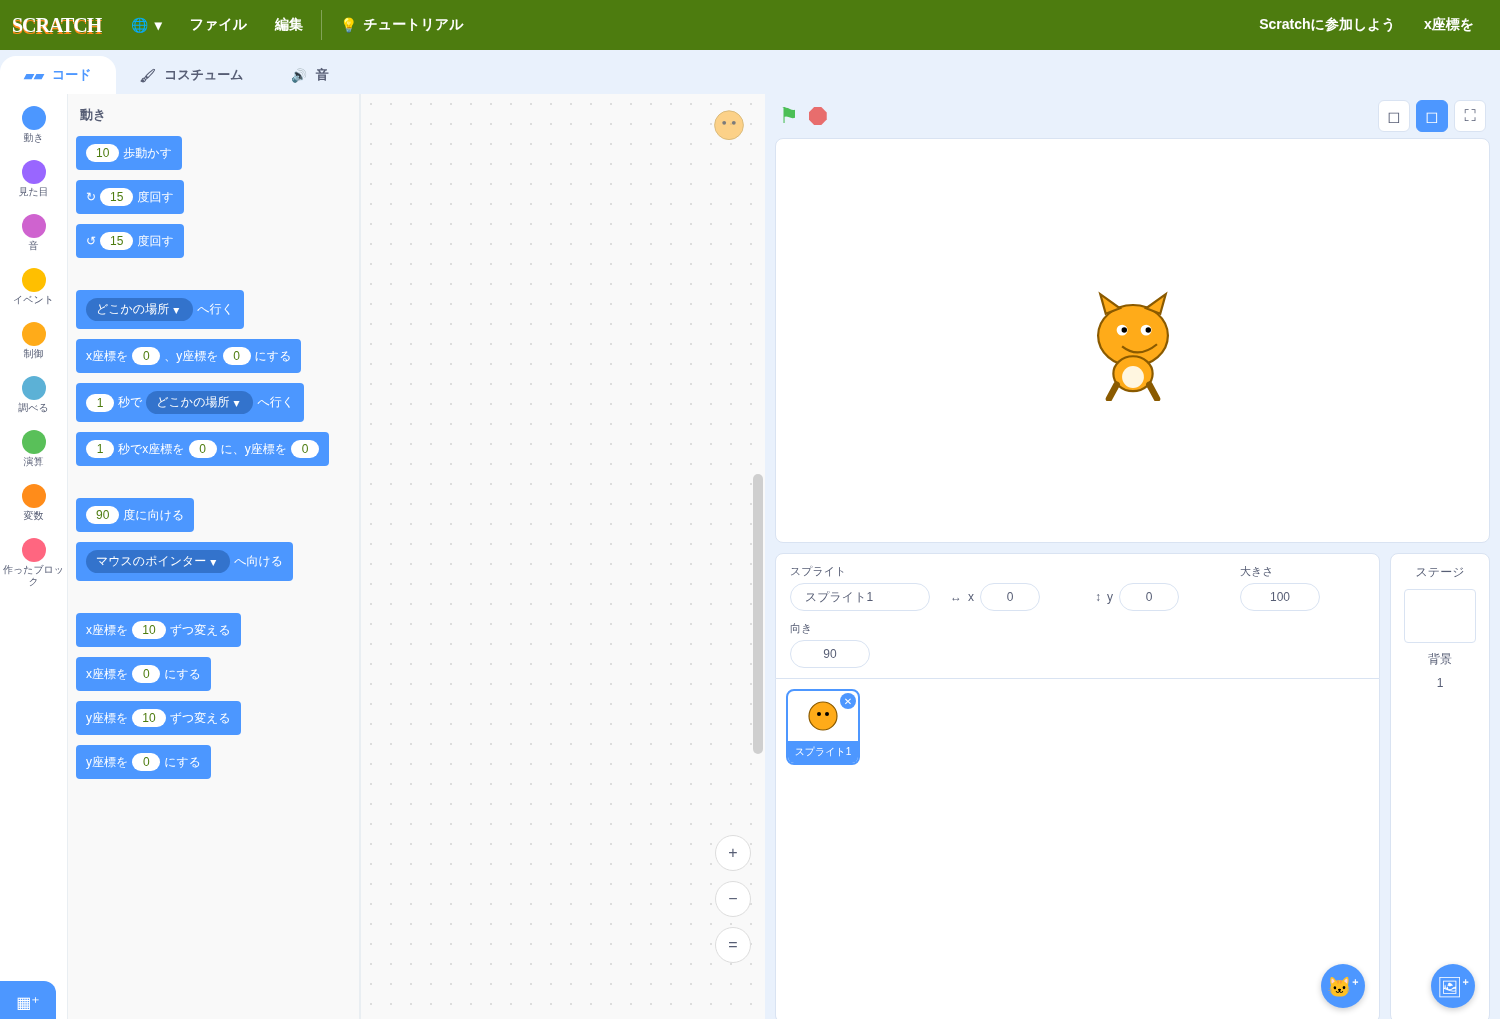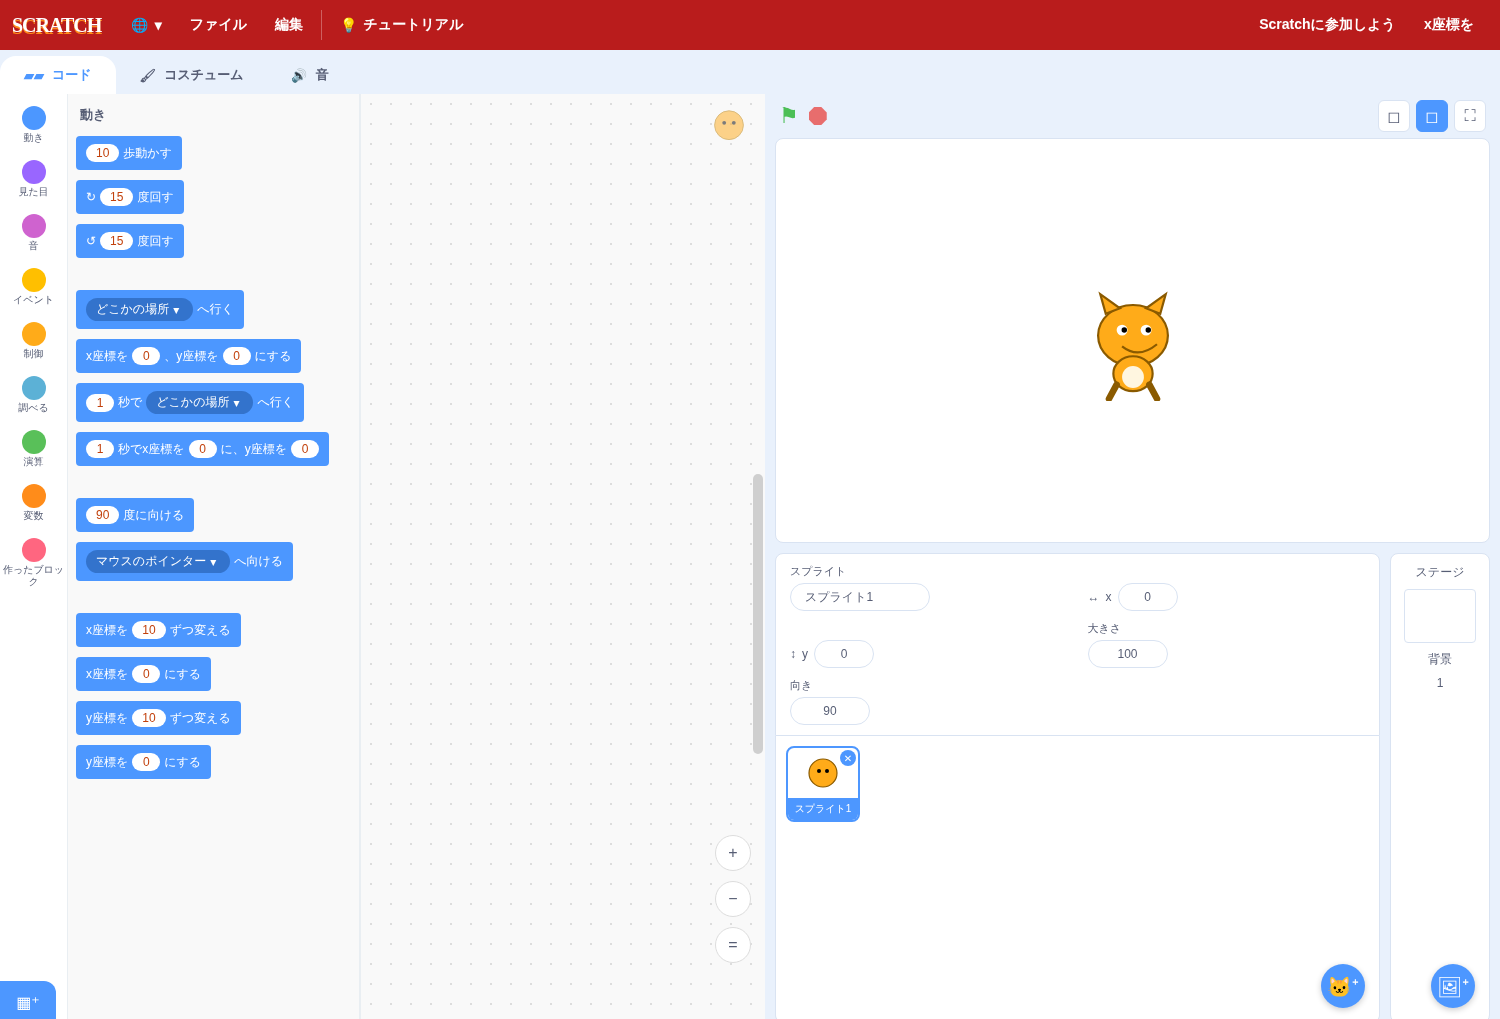--- a/index.html
+++ b/index.html
@@ -1,51 +1,51 @@
 <!DOCTYPE html>
 <html><head>
 <meta charset="utf-8">
 <style>
 *{margin:0;padding:0;box-sizing:border-box;font-family:"Helvetica Neue",Arial,sans-serif}
 body{background:#e9f1fc;width:1500px;height:1019px;overflow:hidden;position:relative}
-.menubar{background:#b91c1c;height:50px;display:flex;align-items:center;padding:0 12px;color:#fff;font-size:14px;font-weight:700}
+.menubar{background:#4d7c0f;height:50px;display:flex;align-items:center;padding:0 12px;color:#fff;font-size:14px;font-weight:700}
 .logo{font-family:cursive;font-weight:900;font-size:20px;color:#fff;text-shadow:0 2px 0 #ff8c1a;letter-spacing:-1px;margin-right:16px}
 .menu-item{padding:0 14px;height:50px;display:flex;align-items:center;cursor:pointer;gap:6px}
 .menu-right{margin-left:auto;display:flex}
 .tabs{display:flex;padding-top:6px;background:#e9f1fc}
 .tab{display:flex;align-items:center;gap:8px;padding:10px 24px;font-size:13px;font-weight:700;color:#575e75;border-radius:16px 16px 0 0;cursor:pointer}
 .tab.active{background:#fff;color:#4d97ff}
 .main{display:flex;height:calc(100% - 90px)}
 .left-col{width:765px;display:flex;background:#fff;border-top-right-radius:8px;position:relative}
 .categories{width:68px;background:#fff;border-right:1px solid #e9eef2;display:flex;flex-direction:column;align-items:center;padding-top:4px}
 .cat{display:flex;flex-direction:column;align-items:center;padding:8px 0;cursor:pointer;width:100%}
 .cat-dot{width:24px;height:24px;border-radius:50%;margin-bottom:2px}
 .cat-label{font-size:10px;color:#575e75;text-align:center;line-height:1.2}
 .palette{width:292px;background:#f9f9f9;border-right:1px solid #e9eef2;padding:12px 12px 12px 8px;overflow:hidden}
 .palette-header{font-size:13px;font-weight:700;color:#575e75;margin-bottom:12px;padding-left:4px}
 .block{background:#4c97ff;color:#fff;font-size:12px;font-weight:500;border-radius:4px;padding:8px 10px;margin-bottom:10px;display:inline-flex;align-items:center;gap:4px;position:relative;cursor:grab}
-.block .pill{background:#fff;color:#c2410c;border-radius:20px;padding:2px 10px;font-size:12px;min-width:28px;text-align:center;display:inline-block}
+.block .pill{background:#fff;color:#4d7c0f;border-radius:20px;padding:2px 10px;font-size:12px;min-width:28px;text-align:center;display:inline-block}
 .block .dropdown{background:#3373cc;color:#fff;border-radius:20px;padding:3px 14px 3px 10px;font-size:12px;display:inline-flex;align-items:center;gap:4px}
 .block-group{margin-bottom:22px}
 .workspace{flex:1;background:#f9f9f9;position:relative;background-image:radial-gradient(#ddd 1px,transparent 1px);background-size:20px 20px;border-left:1px solid #e9eef2}
 .ws-thumb{position:absolute;top:12px;right:12px;width:48px;height:48px;opacity:.5}
 .ws-controls{position:absolute;bottom:60px;right:14px;display:flex;flex-direction:column;gap:10px}
 .ws-btn{width:36px;height:36px;border-radius:50%;background:#fff;border:1px solid #ddd;display:flex;align-items:center;justify-content:center;color:#575e75;cursor:pointer;font-size:16px}
 .backpack{position:absolute;bottom:0;left:0;width:56px;height:42px;background:#4d97ff;border-top-right-radius:12px;display:flex;align-items:center;justify-content:center;color:#fff;cursor:pointer}
 .right-col{flex:1;display:flex;flex-direction:column;padding:0 10px}
 .stage-header{height:44px;display:flex;align-items:center;gap:10px;padding:0 4px}
 .flag{color:#4cbf56;font-size:22px;cursor:pointer}
 .stop{width:18px;height:18px;background:#e86d6d;cursor:pointer;clip-path:polygon(30% 0,70% 0,100% 30%,100% 70%,70% 100%,30% 100%,0 70%,0 30%)}
 .stage-controls{margin-left:auto;display:flex;gap:6px}
 .sc-btn{width:32px;height:32px;border:1px solid #d9e3f2;border-radius:6px;background:#fff;display:flex;align-items:center;justify-content:center;cursor:pointer;color:#575e75}
 .sc-btn.active{background:#4d97ff;border-color:#4d97ff;color:#fff}
 .stage-wrap{background:#fff;border:1px solid #d9e3f2;border-radius:8px;height:405px;display:flex;align-items:center;justify-content:center;position:relative}
 .below-stage{display:flex;gap:10px;margin-top:10px;flex:1}
 .sprite-panel{flex:1;display:flex;flex-direction:column}
-.sprite-info{background:#fff;border:1px solid #d9e3f2;border-radius:8px 8px 0 0;padding:10px 14px;display:grid;grid-template-columns:1fr 1fr;gap:10px 20px;font-size:12px;color:#575e75}
+.sprite-info{background:#fff;border:1px solid #d9e3f2;border-radius:8px 8px 0 0;padding:10px 14px;display:grid;grid-template-columns:1fr 1fr 1fr 1fr;gap:10px 20px;font-size:12px;color:#575e75}
 .info-label{font-size:11px;color:#575e75;margin-bottom:4px}
 .info-input{border:1px solid #d9e3f2;border-radius:20px;padding:6px 14px;font-size:12px;color:#575e75;text-align:center;background:#fff}
 .info-input.name{text-align:left;width:140px}
 .xy-group{display:flex;align-items:center;gap:6px}
 .vis-toggle{display:flex;border:1px solid #d9e3f2;border-radius:6px;overflow:hidden;width:fit-content}
 .vis-btn{width:34px;height:30px;display:flex;align-items:center;justify-content:center;cursor:pointer;color:#575e75}
 .vis-btn.active{background:#e9f1fc;color:#4d97ff}
 .sprite-list{flex:1;background:#fff;border:1px solid #d9e3f2;border-top:none;border-radius:0 0 8px 8px;padding:10px;position:relative}
 .sprite-tile{width:74px;border:2px solid #4d97ff;border-radius:8px;background:#fff;cursor:pointer;position:relative;overflow:hidden}
 .sprite-tile-img{height:50px;display:flex;align-items:center;justify-content:center}

